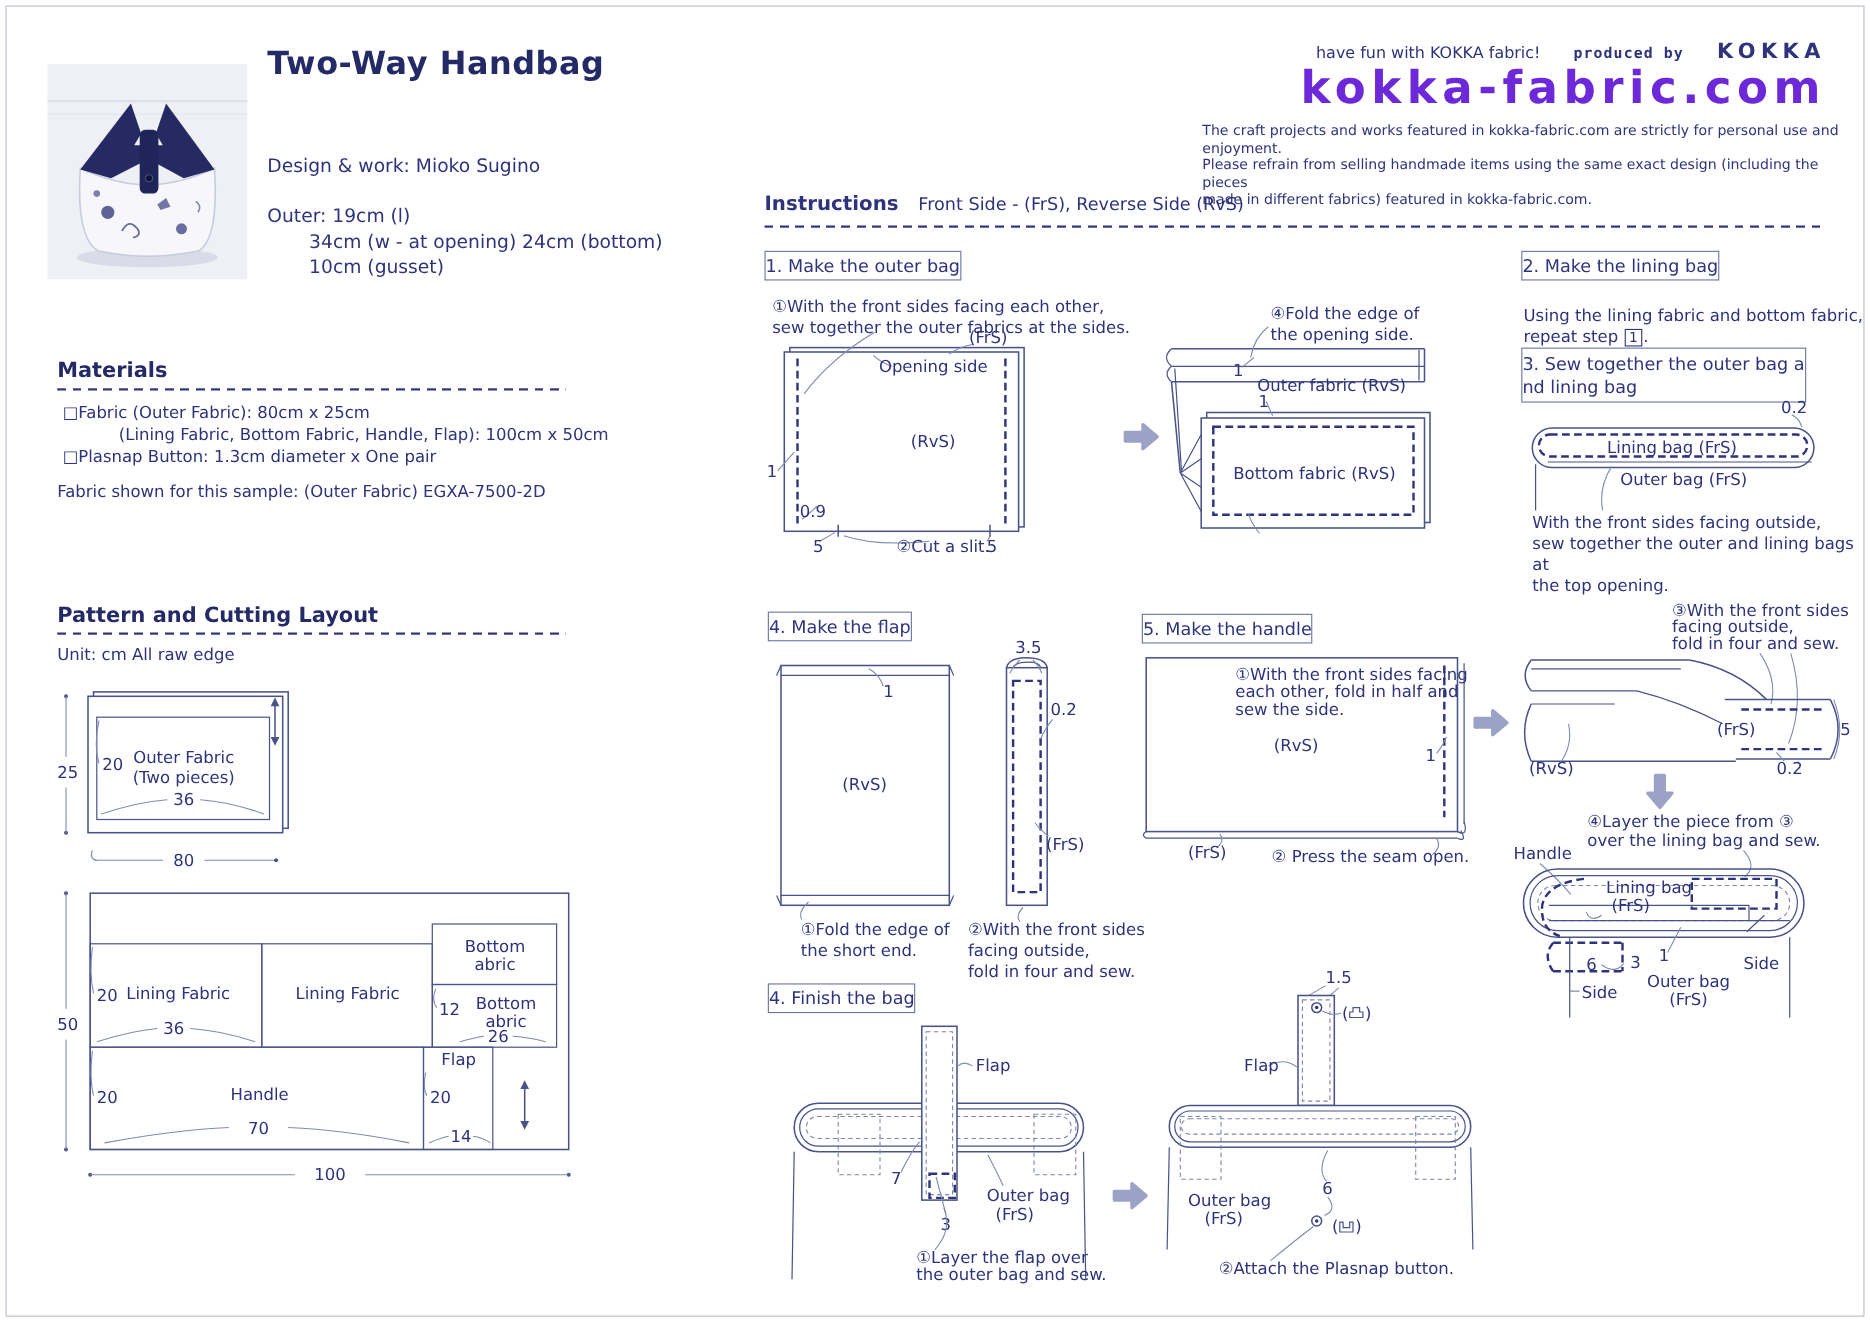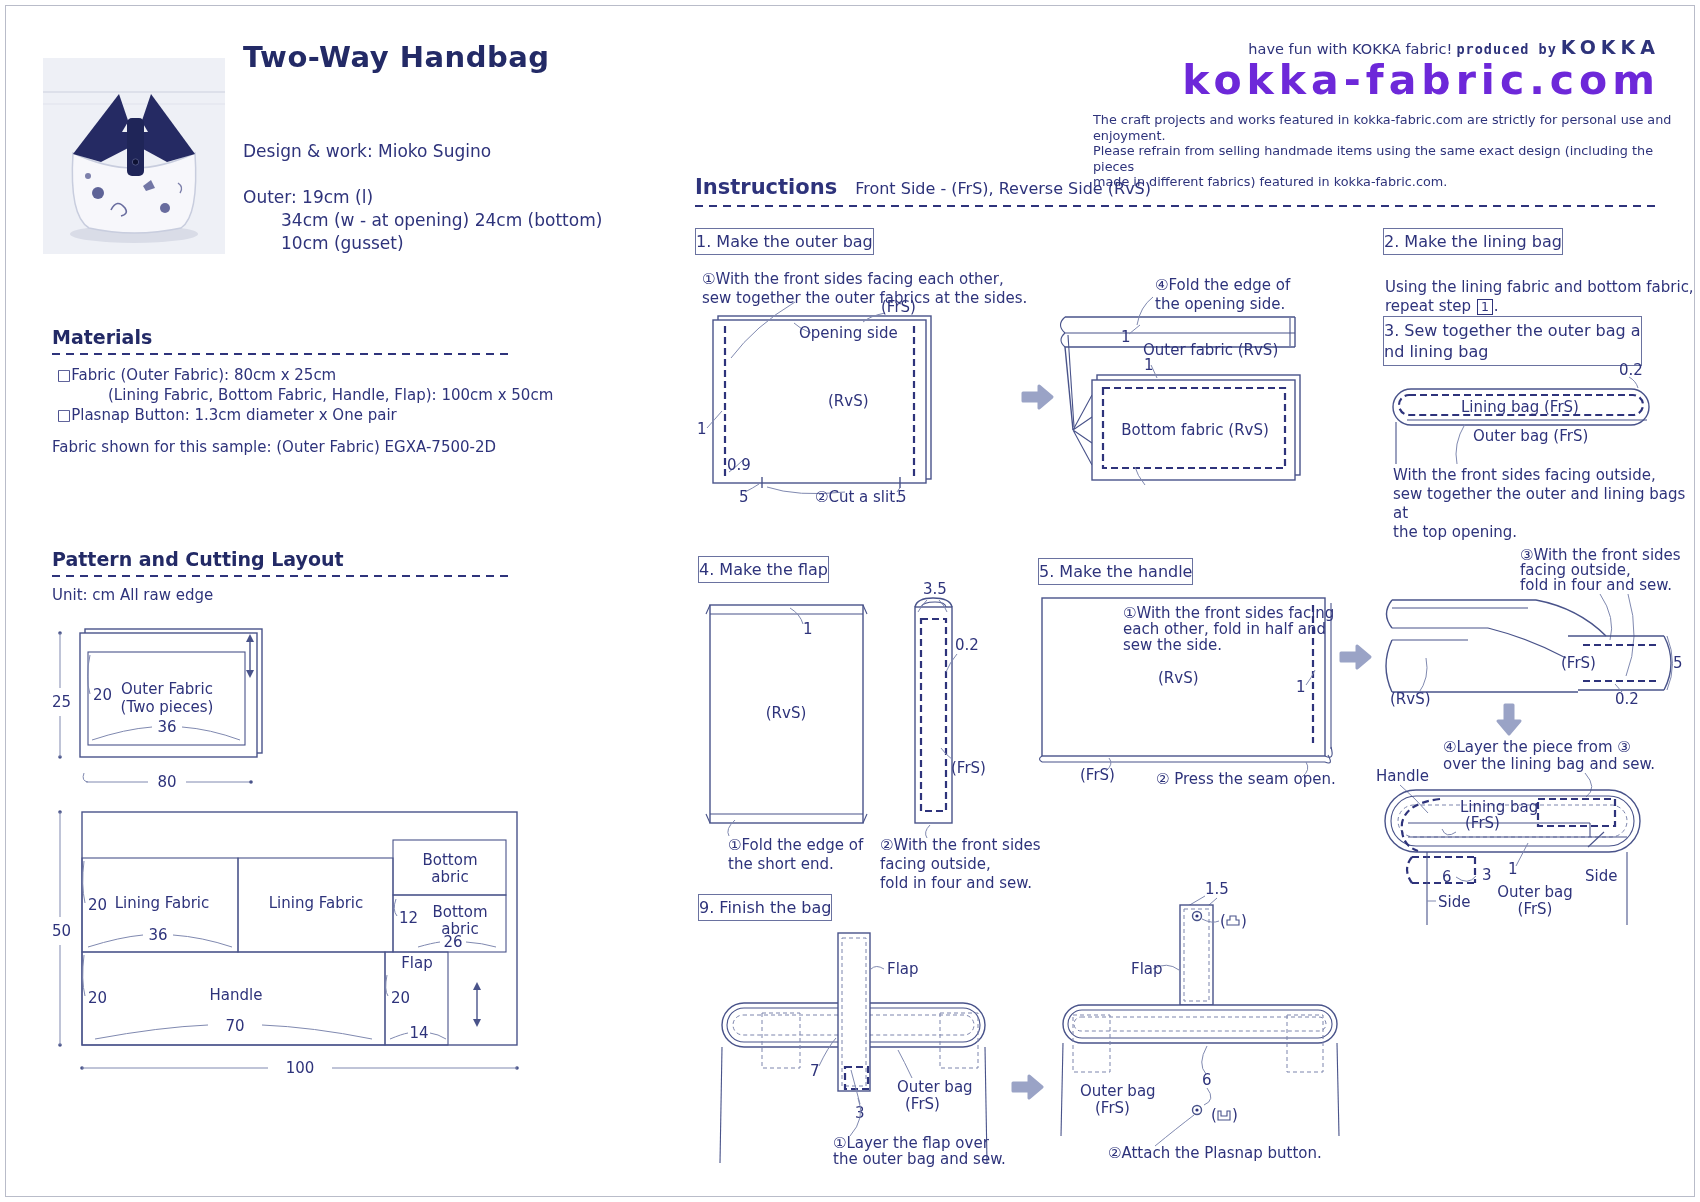--- a/index.html
+++ b/index.html
@@ -64,21 +64,21 @@
 
   <div class="abs title" style="left:243px;top:40px">Two-Way Handbag</div>
   <div class="abs t17" style="left:243px;top:140px">Design &amp; work: Mioko Sugino</div>
   <div class="abs t17" style="left:243px;top:186px">
     <span>Outer:</span>
     <span>19cm (l)</span>
   </div>
   <div class="abs t17" style="left:281px;top:209px">34cm (w - at opening)  24cm (bottom)</div>
   <div class="abs t17" style="left:281px;top:232px">10cm (gusset)</div>
 
-  <div class="abs" style="left:1080px;top:36px;width:580px;display:flex;justify-content:flex-end;align-items:baseline;gap:4px">
+  <div class="abs" style="left:1080px;top:36px;width:580px;display:flex;justify-content:flex-end;align-items:baseline;gap:30px">
     <span style="font-size:14.5px">have fun with KOKKA fabric!</span>
     <span class="mono b" style="font-size:13.5px;letter-spacing:1px">produced by</span>
     <span class="producer">KOKKA</span>
   </div>
   <div class="abs logo" style="left:1120px;top:56px;width:540px;text-align:right">kokka-fabric.com</div>
   <div class="abs t13" style="left:1093px;top:112px;width:580px">
     <div>The craft projects and works featured in kokka-fabric.com are strictly for personal use and enjoyment.</div>
     <div>Please refrain from selling handmade items using the same exact design (including the pieces</div>
     <div>made in different fabrics) featured in kokka-fabric.com.</div>
   </div>
@@ -169,21 +169,21 @@
     <polygon points="437,187 433,195 441,195" class="dot"></polygon>
       <polygon points="437,232 433,224 441,224" class="dot"></polygon>
     <circle cx="42" cy="273" r="1.8" class="dot"></circle>
       <circle cx="477" cy="273" r="1.8" class="dot"></circle>
     <line x1="42" y1="273" x2="228" y2="273" class="ldr"></line>
       <line x1="292" y1="273" x2="477" y2="273" class="ldr"></line>
     <text x="260" y="278" text-anchor="middle">100</text>
   </svg>
 
   <div class="abs" style="left:695px;top:175px;display:flex;align-items:baseline;gap:18px">
-    <span style="font-size:21px;font-weight:bold">Instructions</span>
+    <span style="font-size:18px;font-weight:bold">Instructions</span>
     <span class="t16">Front Side - (FrS), Reverse Side (RvS)</span>
   </div>
   <div class="abs dashes" style="left:695px;top:205px;width:965px"></div>
 
   <div class="abs stepbox" style="left:695px;top:228px">1. Make the outer bag</div>
   <div class="abs t15" style="left:702px;top:270px">
     <div>①With the front sides facing each other,</div>
     <div>sew together the outer fabrics at the sides.</div>
   </div>
   <svg class="abs" style="left:695px;top:300px" width="250" height="215">
@@ -384,21 +384,21 @@
     <text x="142" y="147">3</text>
     <path d="M176,133 L188,110" class="ldr"></path>
     <text x="168" y="141">1</text>
     <text x="245" y="148">Side</text>
     <path d="M87,168 H96" class="ldr"></path>
     <text x="98" y="174">Side</text>
     <text x="195" y="164" text-anchor="middle">Outer bag</text>
     <text x="195" y="181" text-anchor="middle">(FrS)</text>
   </svg>
 
-  <div class="abs stepbox" style="left:698px;top:894px">9. Finish the bag</div>
+  <div class="abs stepbox" style="left:698px;top:894px">4. Finish the bag</div>
   <svg class="abs" style="left:700px;top:928px" width="335" height="252">
     <rect x="22" y="75" width="263" height="44" rx="22" class="ln"></rect>
     <rect x="27" y="80" width="253" height="34" rx="17" class="ln lt"></rect>
     <rect x="33" y="87" width="241" height="20" rx="10" class="td"></rect>
     <rect x="62" y="85" width="38" height="55" class="td"></rect>
     <rect x="240" y="85" width="38" height="55" class="td"></rect>
     <path d="M22,119 L20,235" class="ln lt"></path>
     <path d="M285,119 L287,235" class="ln lt"></path>
     <rect x="138" y="5" width="32" height="158" class="ln wf"></rect>
     <rect x="142" y="10" width="24" height="148" class="td"></rect>

